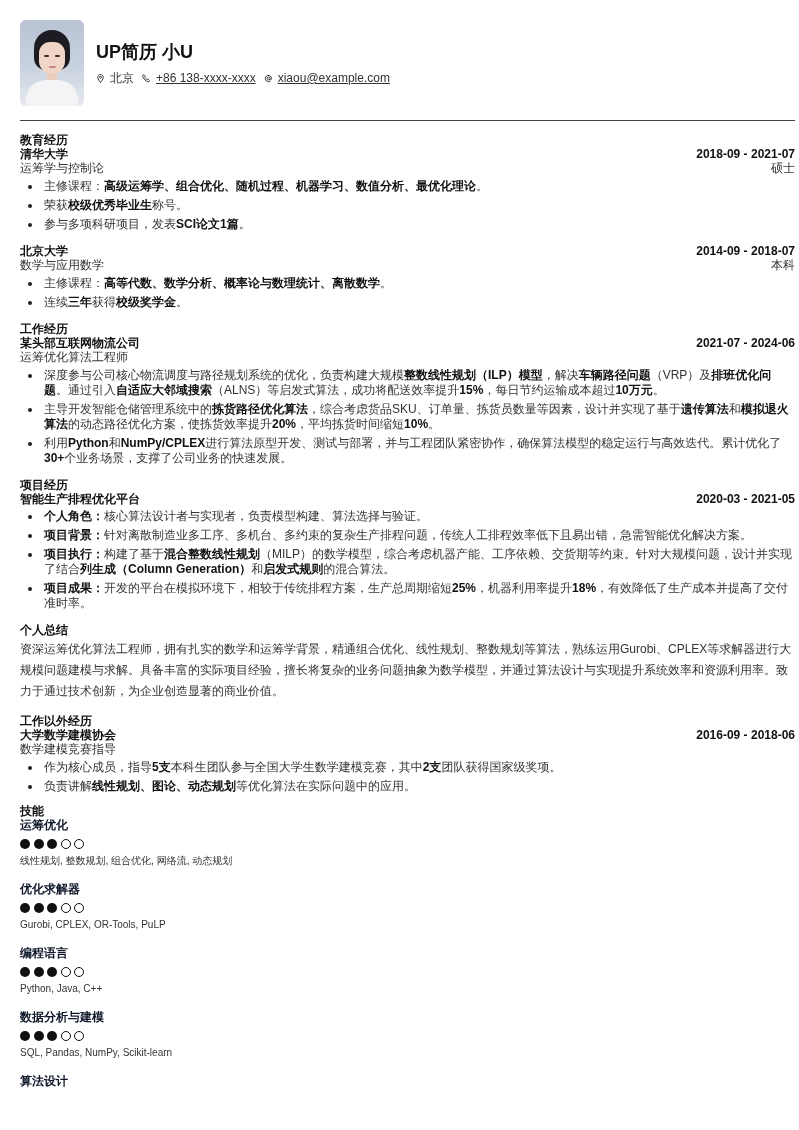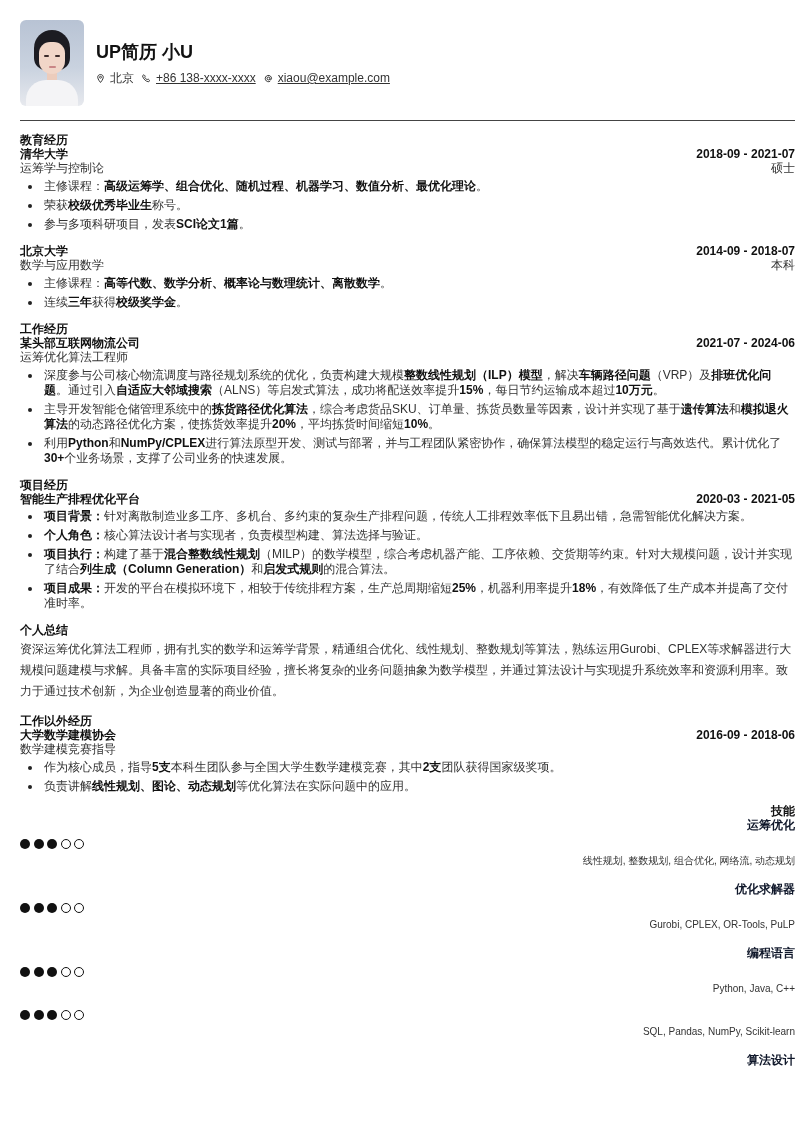--- a/index.html
+++ b/index.html
@@ -175,22 +175,22 @@
   </div>
 
   <div class="section" style="margin-top:12px;">
     <div class="section-title">项目经历</div>
     <div class="entry">
       <div class="entry-head">
         <span class="entry-org">智能生产排程优化平台</span>
         <span class="entry-date">2020-03 - 2021-05</span>
       </div>
       <ul class="bullets" style="margin-top:3px;">
+        <li><b>个人角色：</b><span>核心算法设计者与实现者，负责模型构建、算法选择与验证。</span></li>
         <li><b>项目背景：</b><span>针对离散制造业多工序、多机台、多约束的复杂生产排程问题，传统人工排程效率低下且易出错，急需智能优化解决方案。</span></li>
-        <li><b>个人角色：</b><span>核心算法设计者与实现者，负责模型构建、算法选择与验证。</span></li>
         <li><b>项目执行：</b><span>构建了基于</span><b>混合整数线性规划</b><span>（MILP）的数学模型，综合考虑机器产能、工序依赖、交货期等约束。针对大规模问题，设计并实现了结合</span><b>列生成（Column Generation）</b><span>和</span><b>启发式规则</b><span>的混合算法。</span></li>
         <li><b>项目成果：</b><span>开发的平台在模拟环境下，相较于传统排程方案，生产总周期缩短</span><b>25%</b><span>，机器利用率提升</span><b>18%</b><span>，有效降低了生产成本并提高了交付准时率。</span></li>
       </ul>
     </div>
   </div>
 
   <div class="section" style="margin-top:12px;">
     <div class="section-title">个人总结</div>
     <div class="summary">资深运筹优化算法工程师，拥有扎实的数学和运筹学背景，精通组合优化、线性规划、整数规划等算法，熟练运用Gurobi、CPLEX等求解器进行大规模问题建模与求解。具备丰富的实际项目经验，擅长将复杂的业务问题抽象为数学模型，并通过算法设计与实现提升系统效率和资源利用率。致力于通过技术创新，为企业创造显著的商业价值。</div>
   </div>
@@ -205,21 +205,21 @@
       <div class="entry-sub">
         <span>数学建模竞赛指导</span>
       </div>
       <ul class="bullets">
         <li><span>作为核心成员，指导</span><b>5支</b><span>本科生团队参与全国大学生数学建模竞赛，其中</span><b>2支</b><span>团队获得国家级奖项。</span></li>
         <li><span>负责讲解</span><b>线性规划、图论、动态规划</b><span>等优化算法在实际问题中的应用。</span></li>
       </ul>
     </div>
   </div>
 
-  <div class="section" style="margin-top:10px;text-align:right;">
+  <div class="section" style="margin-top:10px;">
     <div class="section-title">技能</div>
 
     <div class="skill">
       <div class="skill-name">运筹优化</div>
       <div class="dots">
         <span class="dot filled"></span>
         <span class="dot filled"></span>
         <span class="dot filled"></span>
         <span class="dot empty"></span>
         <span class="dot empty"></span>
@@ -245,20 +245,21 @@
         <span class="dot filled"></span>
         <span class="dot filled"></span>
         <span class="dot filled"></span>
         <span class="dot empty"></span>
         <span class="dot empty"></span>
       </div>
       <div class="skill-tags">Python, Java, C++</div>
     </div>
 
     <div class="skill">
+      <div class="skill-name">数据分析与建模</div>
       <div class="dots">
         <span class="dot filled"></span>
         <span class="dot filled"></span>
         <span class="dot filled"></span>
         <span class="dot empty"></span>
         <span class="dot empty"></span>
       </div>
       <div class="skill-tags">SQL, Pandas, NumPy, Scikit-learn</div>
     </div>
 

